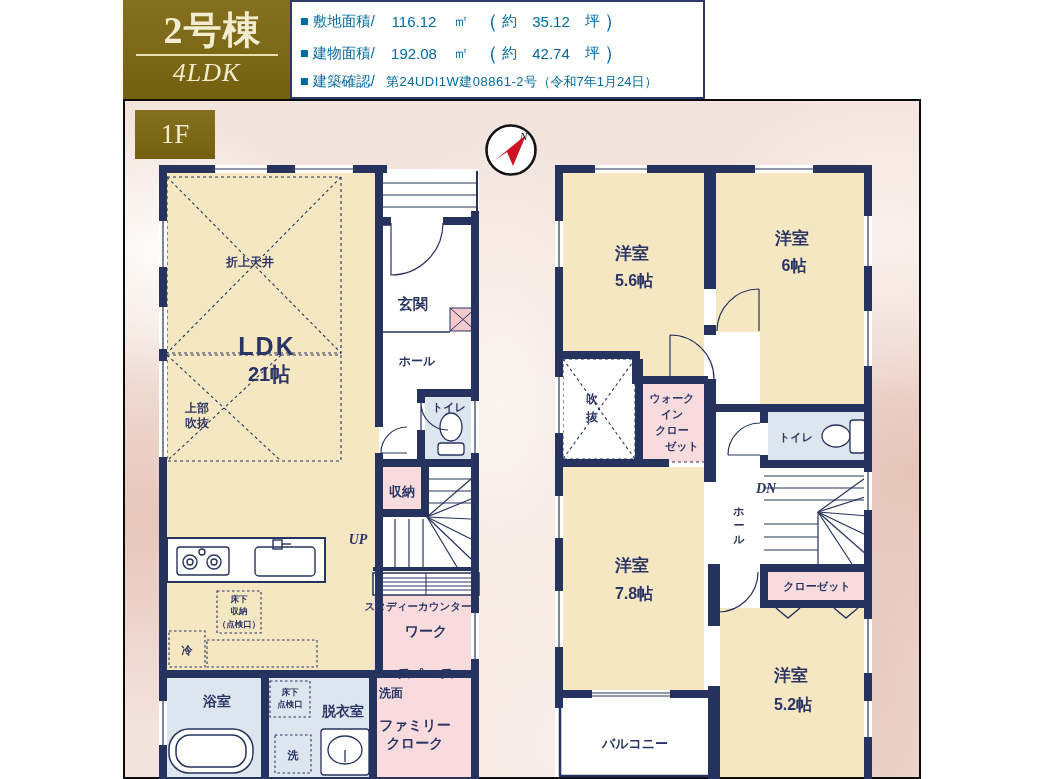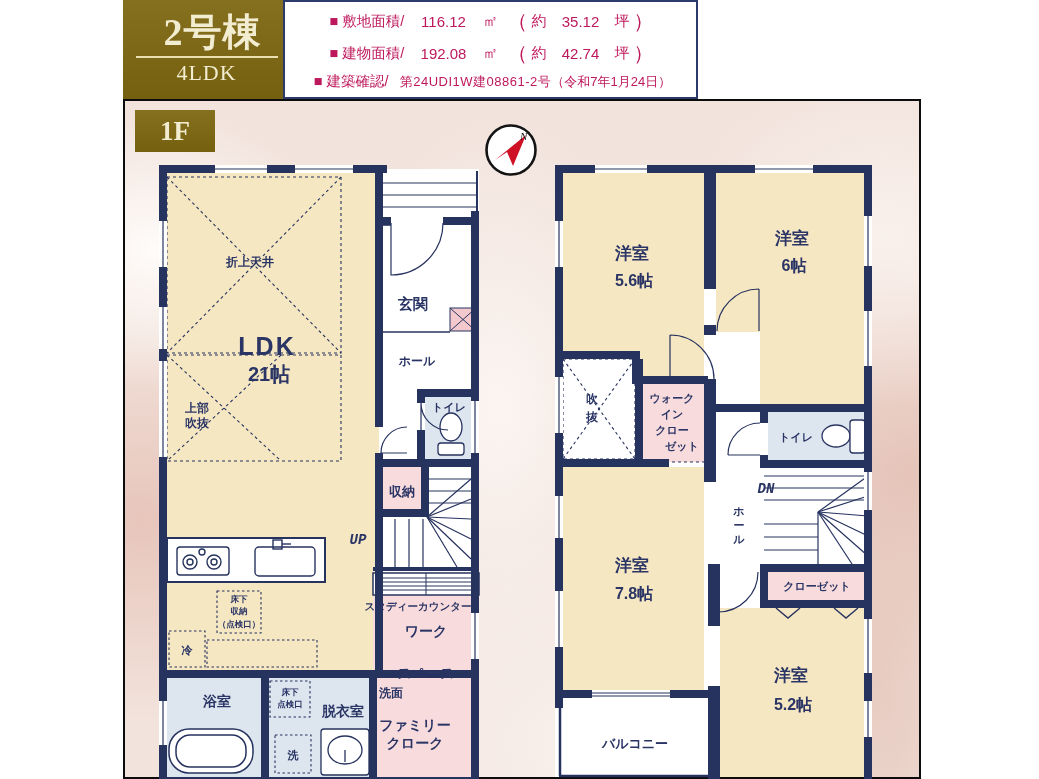--- a/index.html
+++ b/index.html
@@ -8,27 +8,27 @@
 
   
   .title-box{
     position:absolute; left:123px; top:0; width:167px; height:99px;
     background:linear-gradient(180deg,#85701f 0%,#75600f 100%);
     color:#f2ecd0; display:flex; flex-direction:column; align-items:center; justify-content:center;
     font-family:"Liberation Serif", serif;
   }
   .title-main{ font-size:38px; font-weight:bold; letter-spacing:1px; line-height:1.05;margin-left:12px; }
   .title-divider{ width:142px; height:2px; background:#eadfae; margin:3px 0 2px 0; }
-  .title-sub{ font-size:22px; letter-spacing:1px; }
+  .title-sub{ font-size:26px; letter-spacing:1px;font-style:italic; }
 
   .info-box{
-    position:absolute; left:283px; top:0; width:415px; height:99px;
+    position:absolute; left:290px; top:0; width:415px; height:99px;
     background:#ffffff; border:2px solid #2c3a6b;
     display:flex; flex-direction:column; justify-content:space-around;
-    padding:3px 4px 3px 8px; color:#be185d;align-items:center;
+    padding:3px 4px 3px 8px; color:#0369a1;
   }
   .spec-row{ display:flex; align-items:center; font-size:15px; white-space:nowrap; }
   .s-label{ width:86px; font-size:14.5px; }
   .s-val{ width:56px; text-align:center; }
   .s-unit{ width:30px; text-align:center; margin-left:4px; }
   .s-paren{ font-size:20px; font-weight:300; margin:0 2px; }
   .s-approx{ margin:0 8px 0 2px; }
   .s-val2{ width:52px; text-align:center; }
   .s-unit2{ margin:0 2px 0 8px; }
   .spec-row.small{ font-size:13px; }
@@ -46,34 +46,34 @@
       radial-gradient(ellipse 300px 240px at 96% 20%, rgba(250,242,238,0.9), rgba(250,242,238,0) 70%),
       radial-gradient(ellipse 320px 300px at 99% 55%, rgba(226,188,176,0.8), rgba(226,188,176,0) 72%),
       radial-gradient(ellipse 420px 320px at 60% 95%, rgba(251,245,242,0.75), rgba(251,245,242,0) 70%),
       radial-gradient(ellipse 280px 360px at 90% 88%, rgba(222,183,170,0.65), rgba(222,183,170,0) 72%);
   }
   .floor-tag{
     position:absolute; background:linear-gradient(180deg,#85701f,#74600f);
     color:#f2ecd0; font-family:"Liberation Serif", serif; font-size:27px;
     display:flex; align-items:center; justify-content:center;
   }
-  .tag-1f{ left:10px; top:9px; width:80px; height:42px;font-weight:bold; }
+  .tag-1f{ left:10px; top:9px; width:80px; height:49px; }
   .tag-2f{ left:697px; top:6px; width:71px; height:52px; }
 
   .plan{ position:absolute; width:330px; height:618px; }
   .plan-1f{ left:30px; top:60px; }
   .plan-2f{ left:425px; top:60px; }
   .plan svg{ position:absolute; left:0; top:0; }
 
   .lbl{
     position:absolute; transform:translate(-50%,-50%);
     color:#2a3565; font-weight:bold; white-space:nowrap; line-height:1;
     font-family:"Liberation Sans", sans-serif;
   }
-  .lbl.serif{ font-family:Liberation Mono, monospace; font-style:italic; }
+  .lbl.serif{ font-family:Liberation Serif, serif; font-style:italic; }
   .compass{ position:absolute; left:358px; top:21px; width:56px; height:56px; }
 </style>
 </head>
 <body>
 
 <div class="page">
 
   <div class="title-box">
     <div class="title-main">2号棟</div>
     <div class="title-divider"></div>

